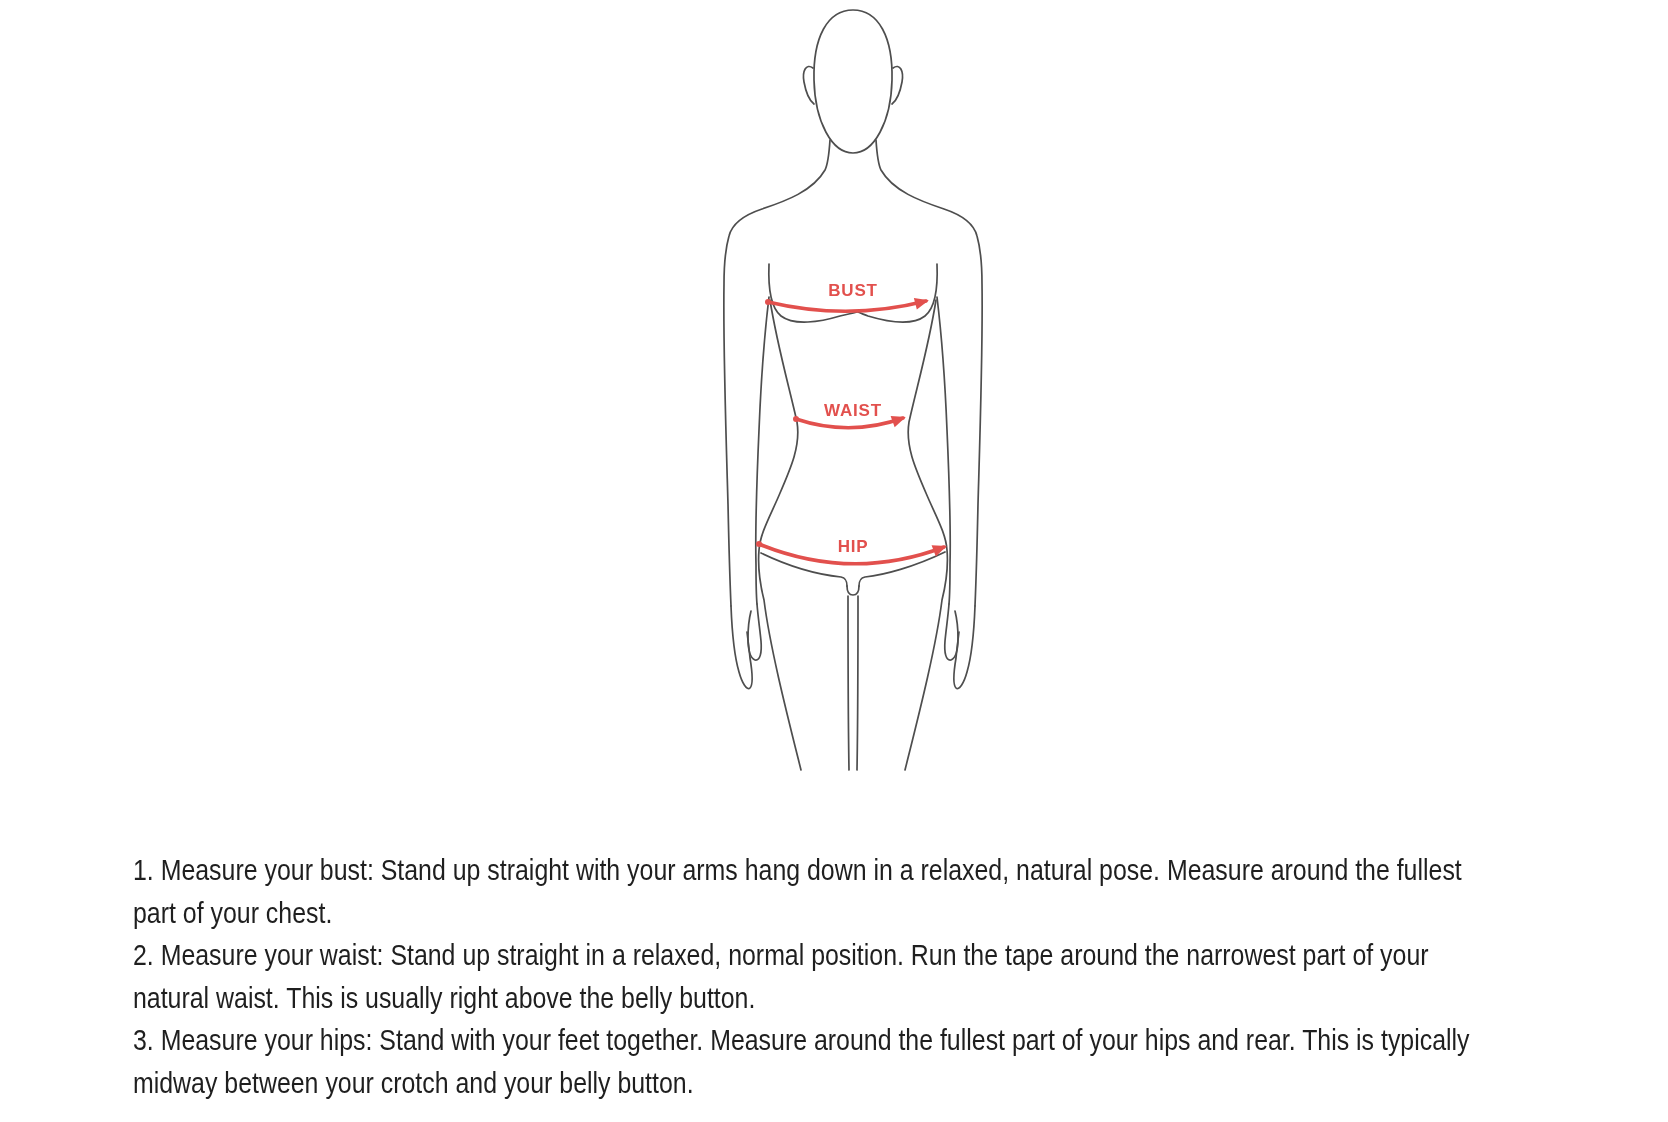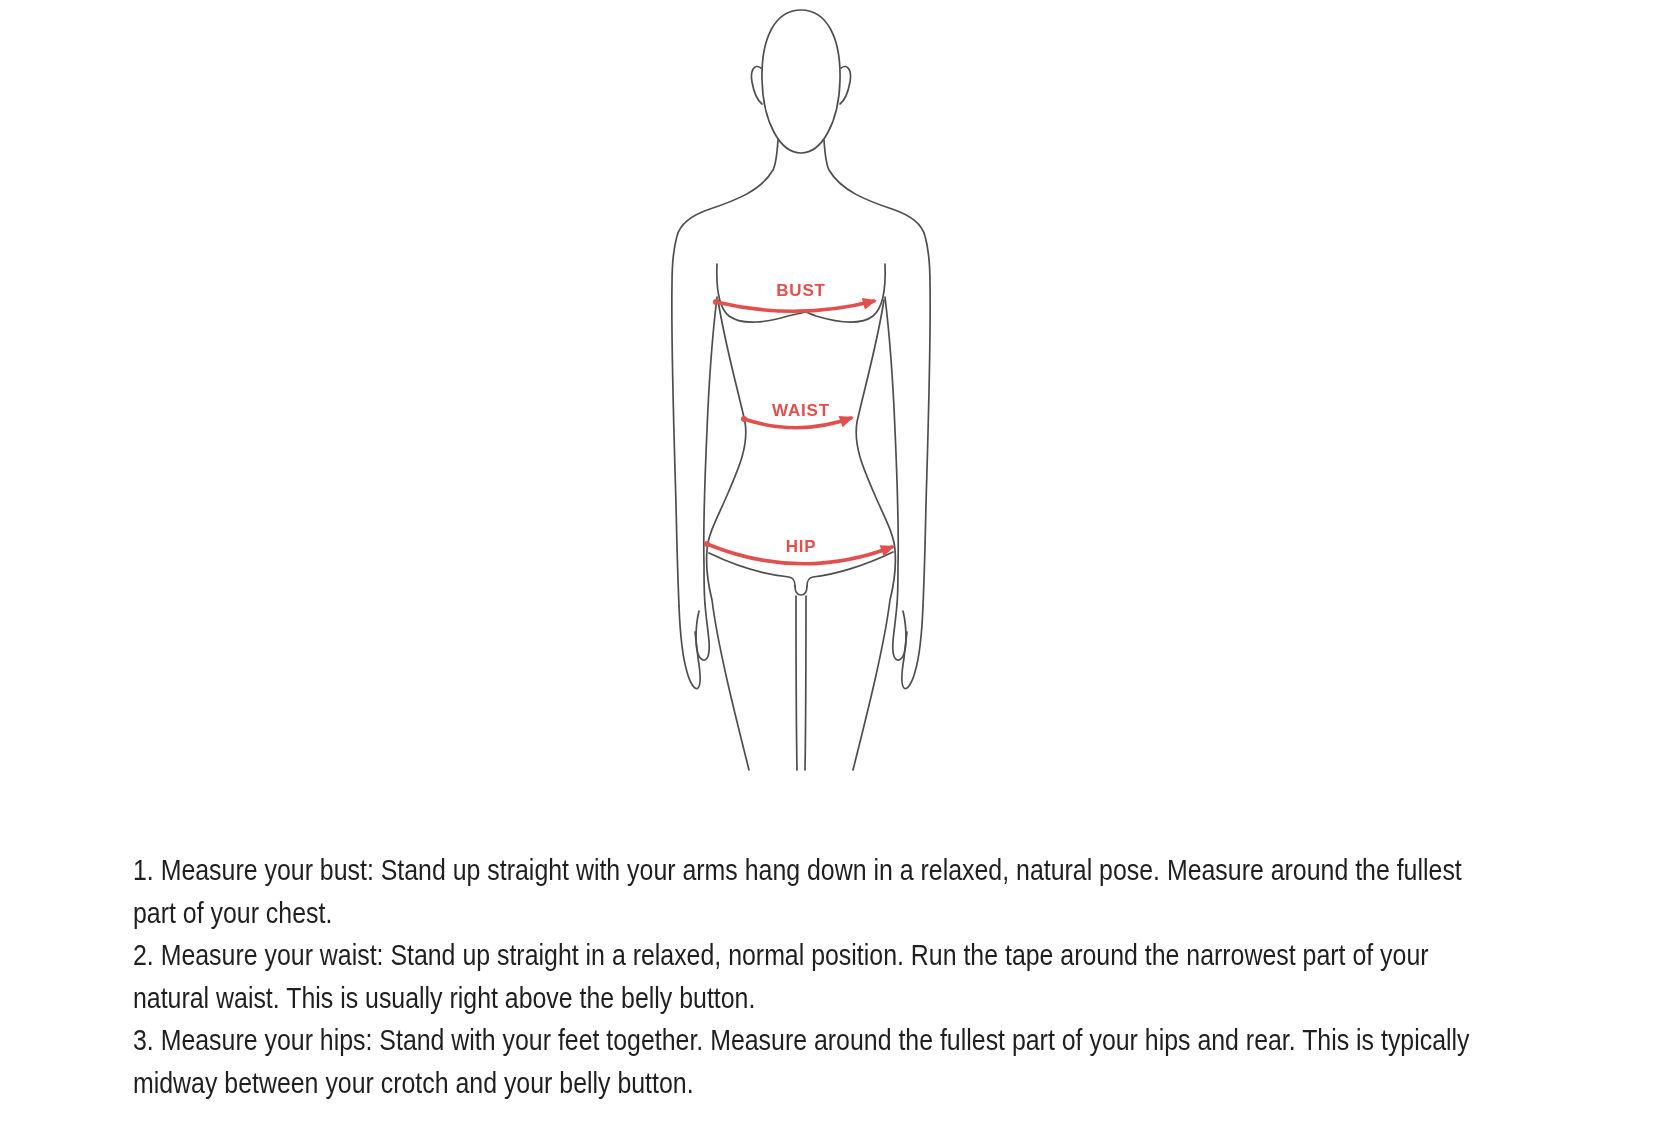--- a/index.html
+++ b/index.html
@@ -4,21 +4,21 @@
 <style>
   html, body { margin: 0; padding: 0; }
   body {
     width: 1668px; height: 1122px;
     background: #ffffff;
     position: relative;
     overflow: hidden;
     font-family: "Liberation Sans", sans-serif;
   }
   .figure-wrap {
-    position: absolute; left: 608px; top: 0;
+    position: absolute; left: 660px; top: 0;
     width: 410px; height: 790px;
   }
   svg .outline {
     fill: none;
     stroke: #4e4e4e;
     stroke-width: 1.7;
     stroke-linecap: round;
     stroke-linejoin: round;
   }
   svg .measure {

